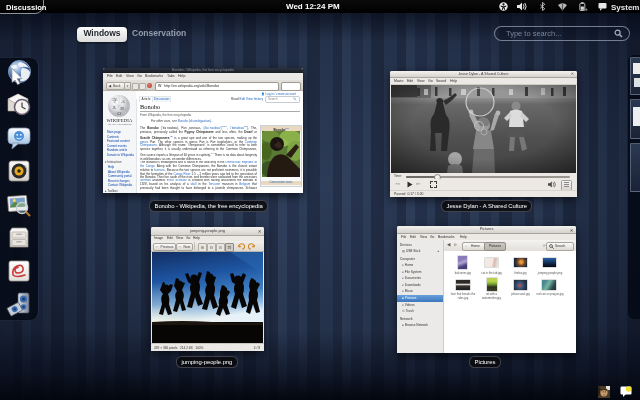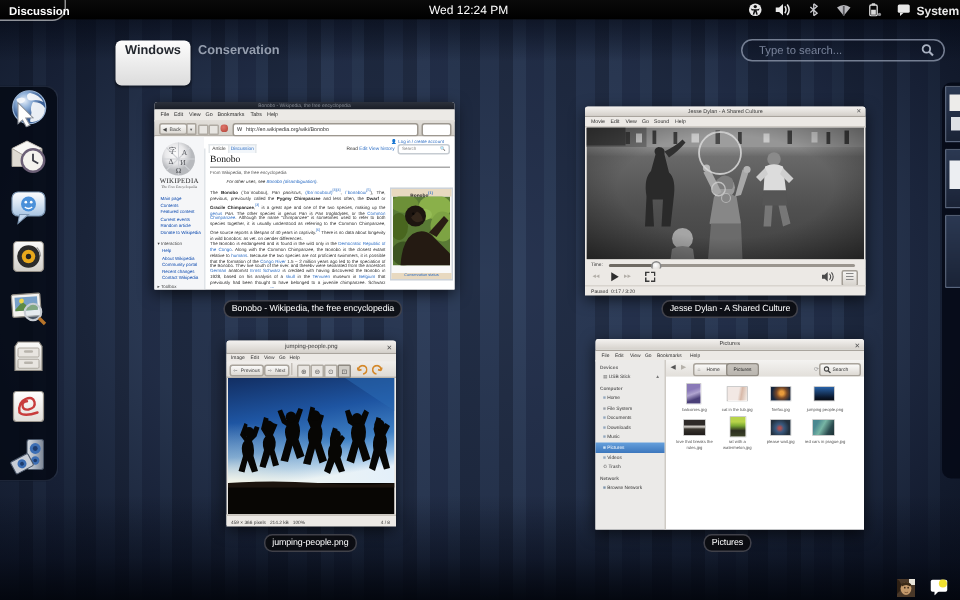--- a/index.html
+++ b/index.html
@@ -25,21 +25,21 @@
 
 #topbar{left:0;top:0;width:640px;height:13px;background:linear-gradient(#0a0a0a,#000);
  color:#fff;font-size:8.5px;font-weight:bold;}
 #activities{left:6px;top:2.5px;color:#fff;}
 #acttab{left:-8px;top:-8px;width:50px;height:19.5px;border:1.25px solid rgba(255,255,255,0.55);
  border-radius:9px;}
 #clock{left:286px;top:2px;}
 #user{left:611px;top:2.5px;}
 .pico{top:2px;height:9px;}
 
-#winbtn{left:77px;top:27px;width:50px;height:30px;background:linear-gradient(#fdfdfd,#dcdcdc);
+#winbtn{left:77px;top:27px;width:50px;height:15px;background:linear-gradient(#fdfdfd,#dcdcdc);
  border-radius:4px;color:#23272e;font-size:8.5px;font-weight:bold;text-align:center;line-height:13px;
  box-shadow:0 1px 2px rgba(0,0,0,0.5);}
 #appbtn{left:132px;top:27px;color:#959eae;font-size:8.5px;font-weight:bold;line-height:13px;}
 
 #search{left:494px;top:26px;width:134px;height:13px;border:1px solid rgba(150,160,180,0.75);border-radius:8px;
  background:rgba(10,16,32,0.2);color:#79839a;font-size:7.5px;line-height:13px;}
 #search span{position:absolute;left:11px;top:0;}
 
 #dash{left:0;top:57px;width:38px;height:262px;background:rgba(4,8,20,0.82);
  border-radius:0 9px 9px 0;border-right:1px solid rgba(120,140,180,0.25);
@@ -532,21 +532,21 @@
   <div class="abs" style="left:2.5px;top:20px;width:6px;height:9px;background:#dde0e5;"></div>
 </div>
 <div class="wsthumb" style="top:99px;height:38px;">
   <div class="abs" style="left:2px;top:7px;width:7px;height:19px;background:#eceef2;"></div>
 </div>
 <div class="wsthumb" style="top:143px;height:47px;"></div>
 
 <div class="abs" id="topbar"></div>
 <div class="abs" id="acttab"></div>
 <div class="abs" id="activities" style="font-size:7.6px;font-weight:bold;">Discussion</div>
-<div class="abs" id="clock" style="font-size:8px;font-weight:normal;color:#fff;">Wed 12:24 PM</div>
+<div class="abs" id="clock" style="font-size:8px;font-weight:bold;color:#fff;">Wed 12:24 PM</div>
 <div class="abs" id="user" style="font-size:8px;font-weight:bold;color:#e8e8e8;">System</div>
 <svg class="abs pico" style="left:499px" width="9" height="9" viewBox="0 0 9 9">
  <circle cx="4.5" cy="4.5" r="4.2" fill="#e8e8e8"></circle>
  <circle cx="4.5" cy="2.4" r="1.1" fill="#111"></circle>
  <path d="M1.5 3.6 Q4.5 4.8 7.5 3.6 L6.8 5 L5.4 5 L6.2 7.6 L5.2 7.9 L4.5 5.6 L3.8 7.9 L2.8 7.6 L3.6 5 L2.2 5 Z" fill="#111"></path>
 </svg>
 <svg class="abs pico" style="left:517px" width="10" height="9" viewBox="0 0 10 9">
  <path d="M0 3 H2.4 L5 0.6 V8.4 L2.4 6 H0 Z" fill="#e8e8e8"></path>
  <path d="M6.2 2.2 Q7.8 4.5 6.2 6.8 M7.8 1 Q10.4 4.5 7.8 8" stroke="#e8e8e8" stroke-width="1" fill="none"></path>
 </svg>

